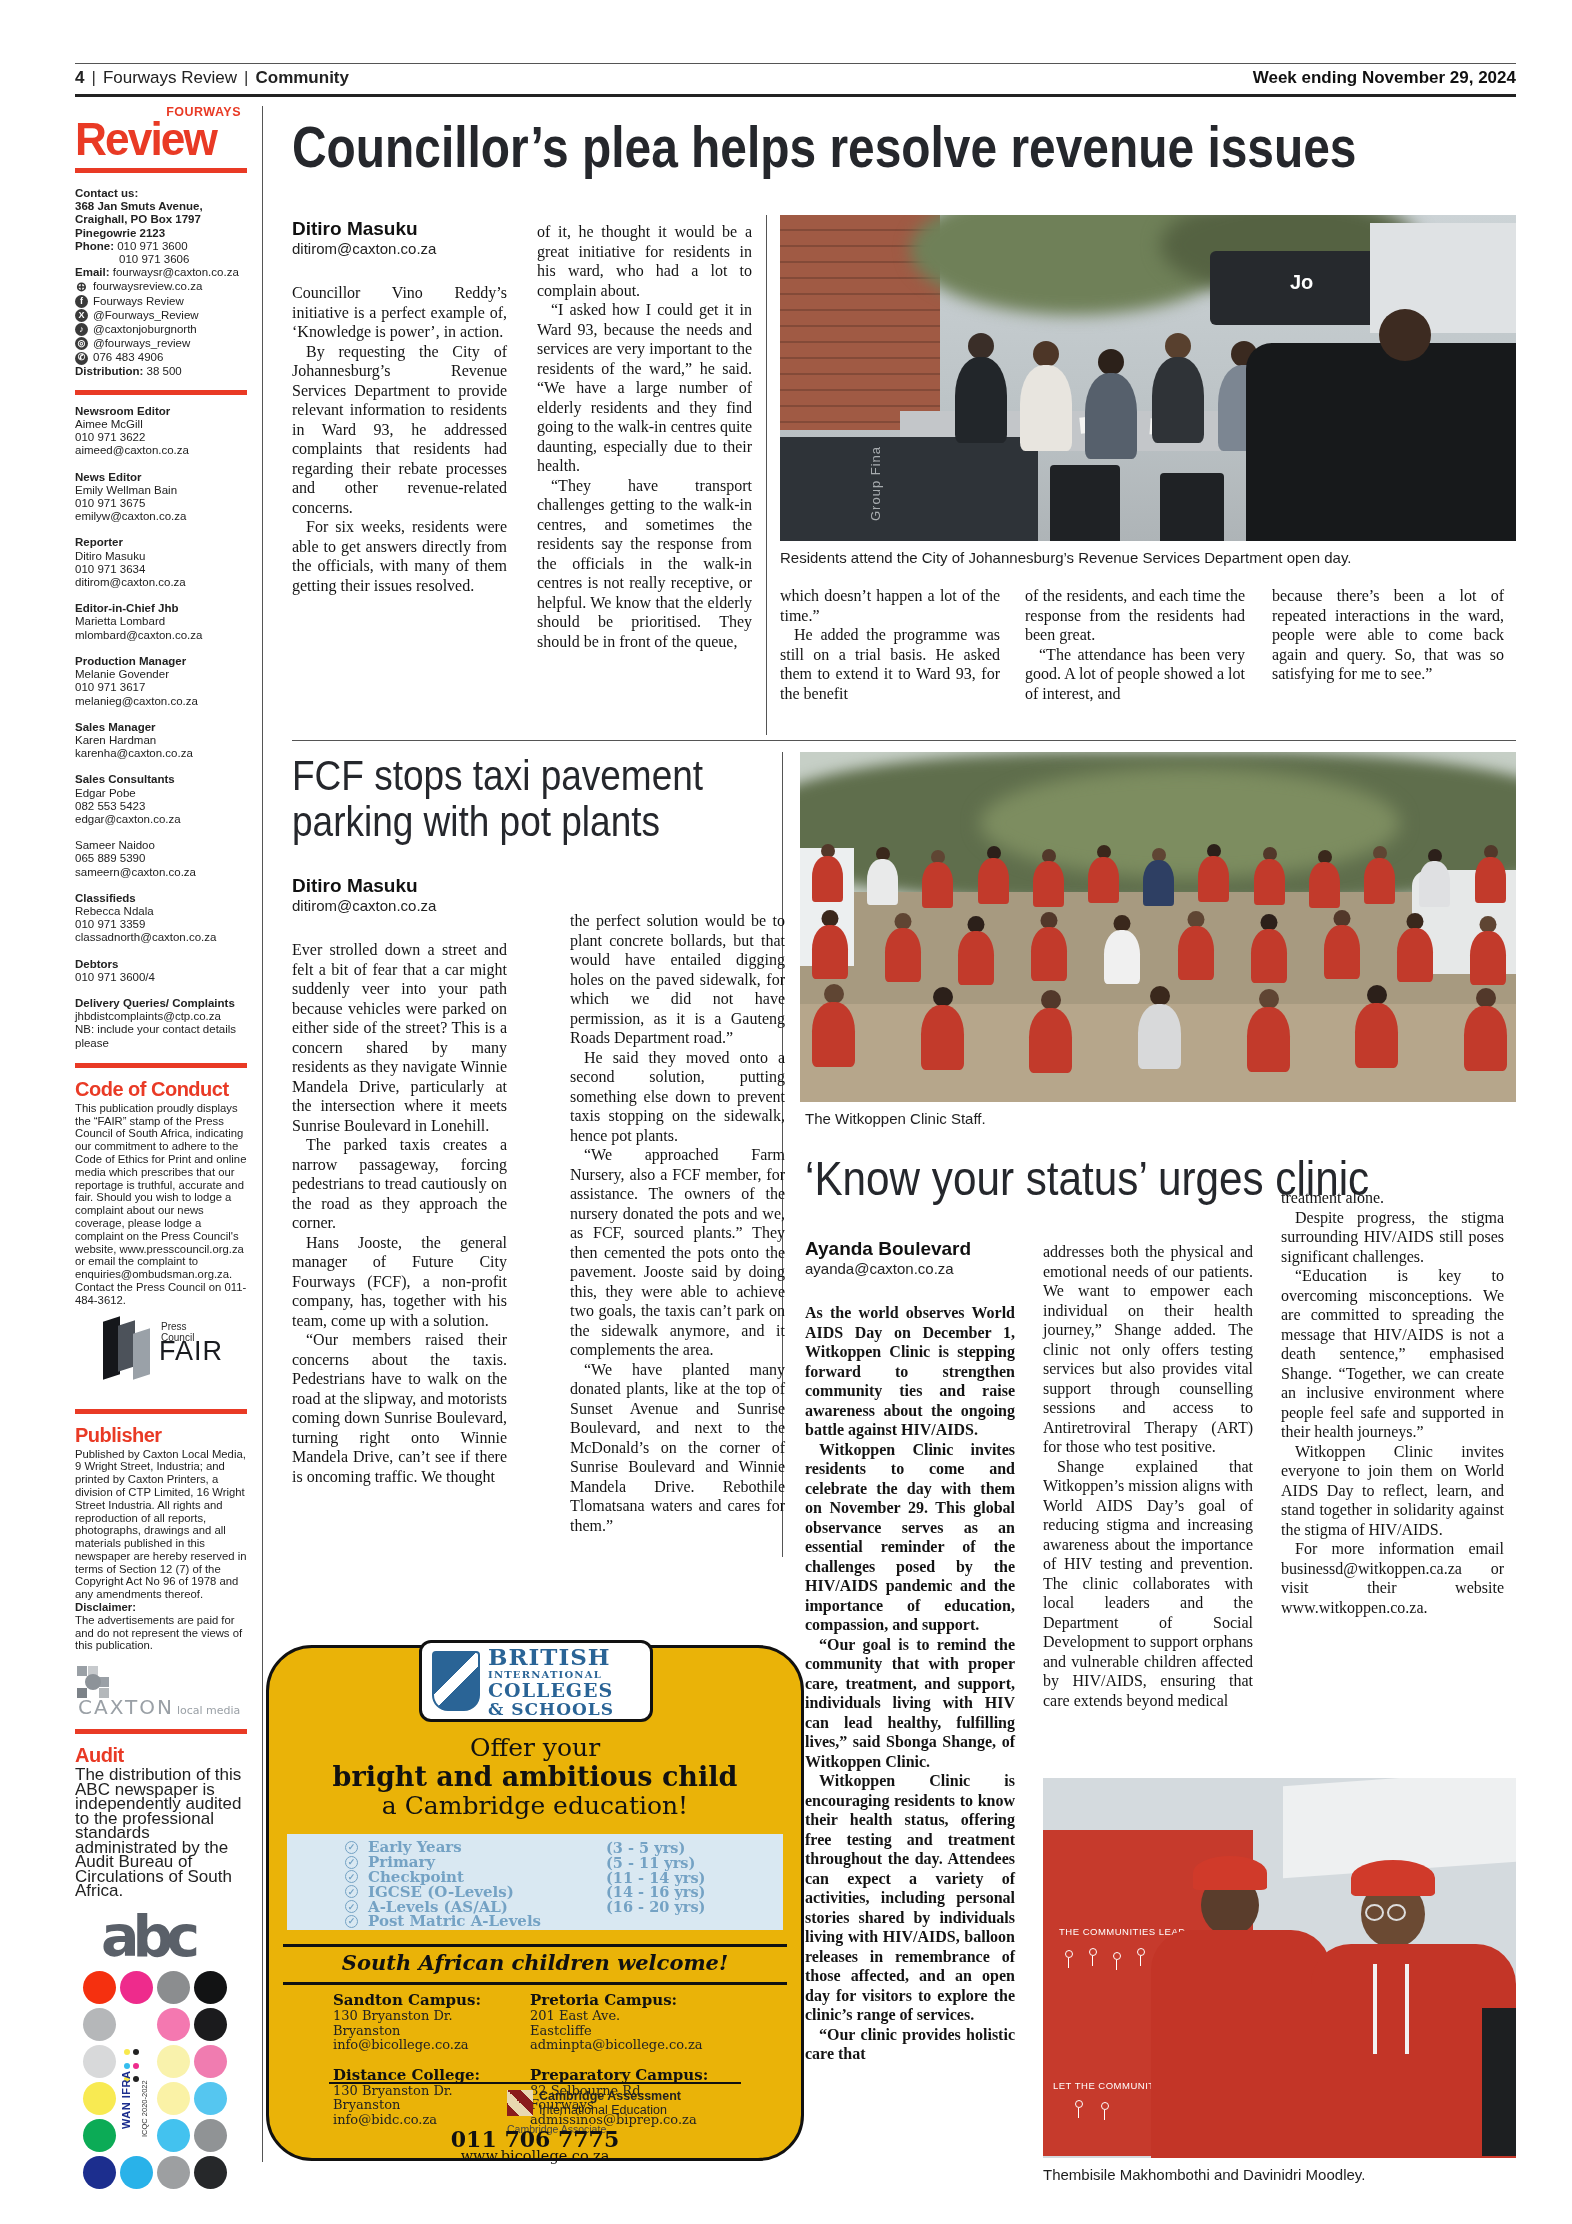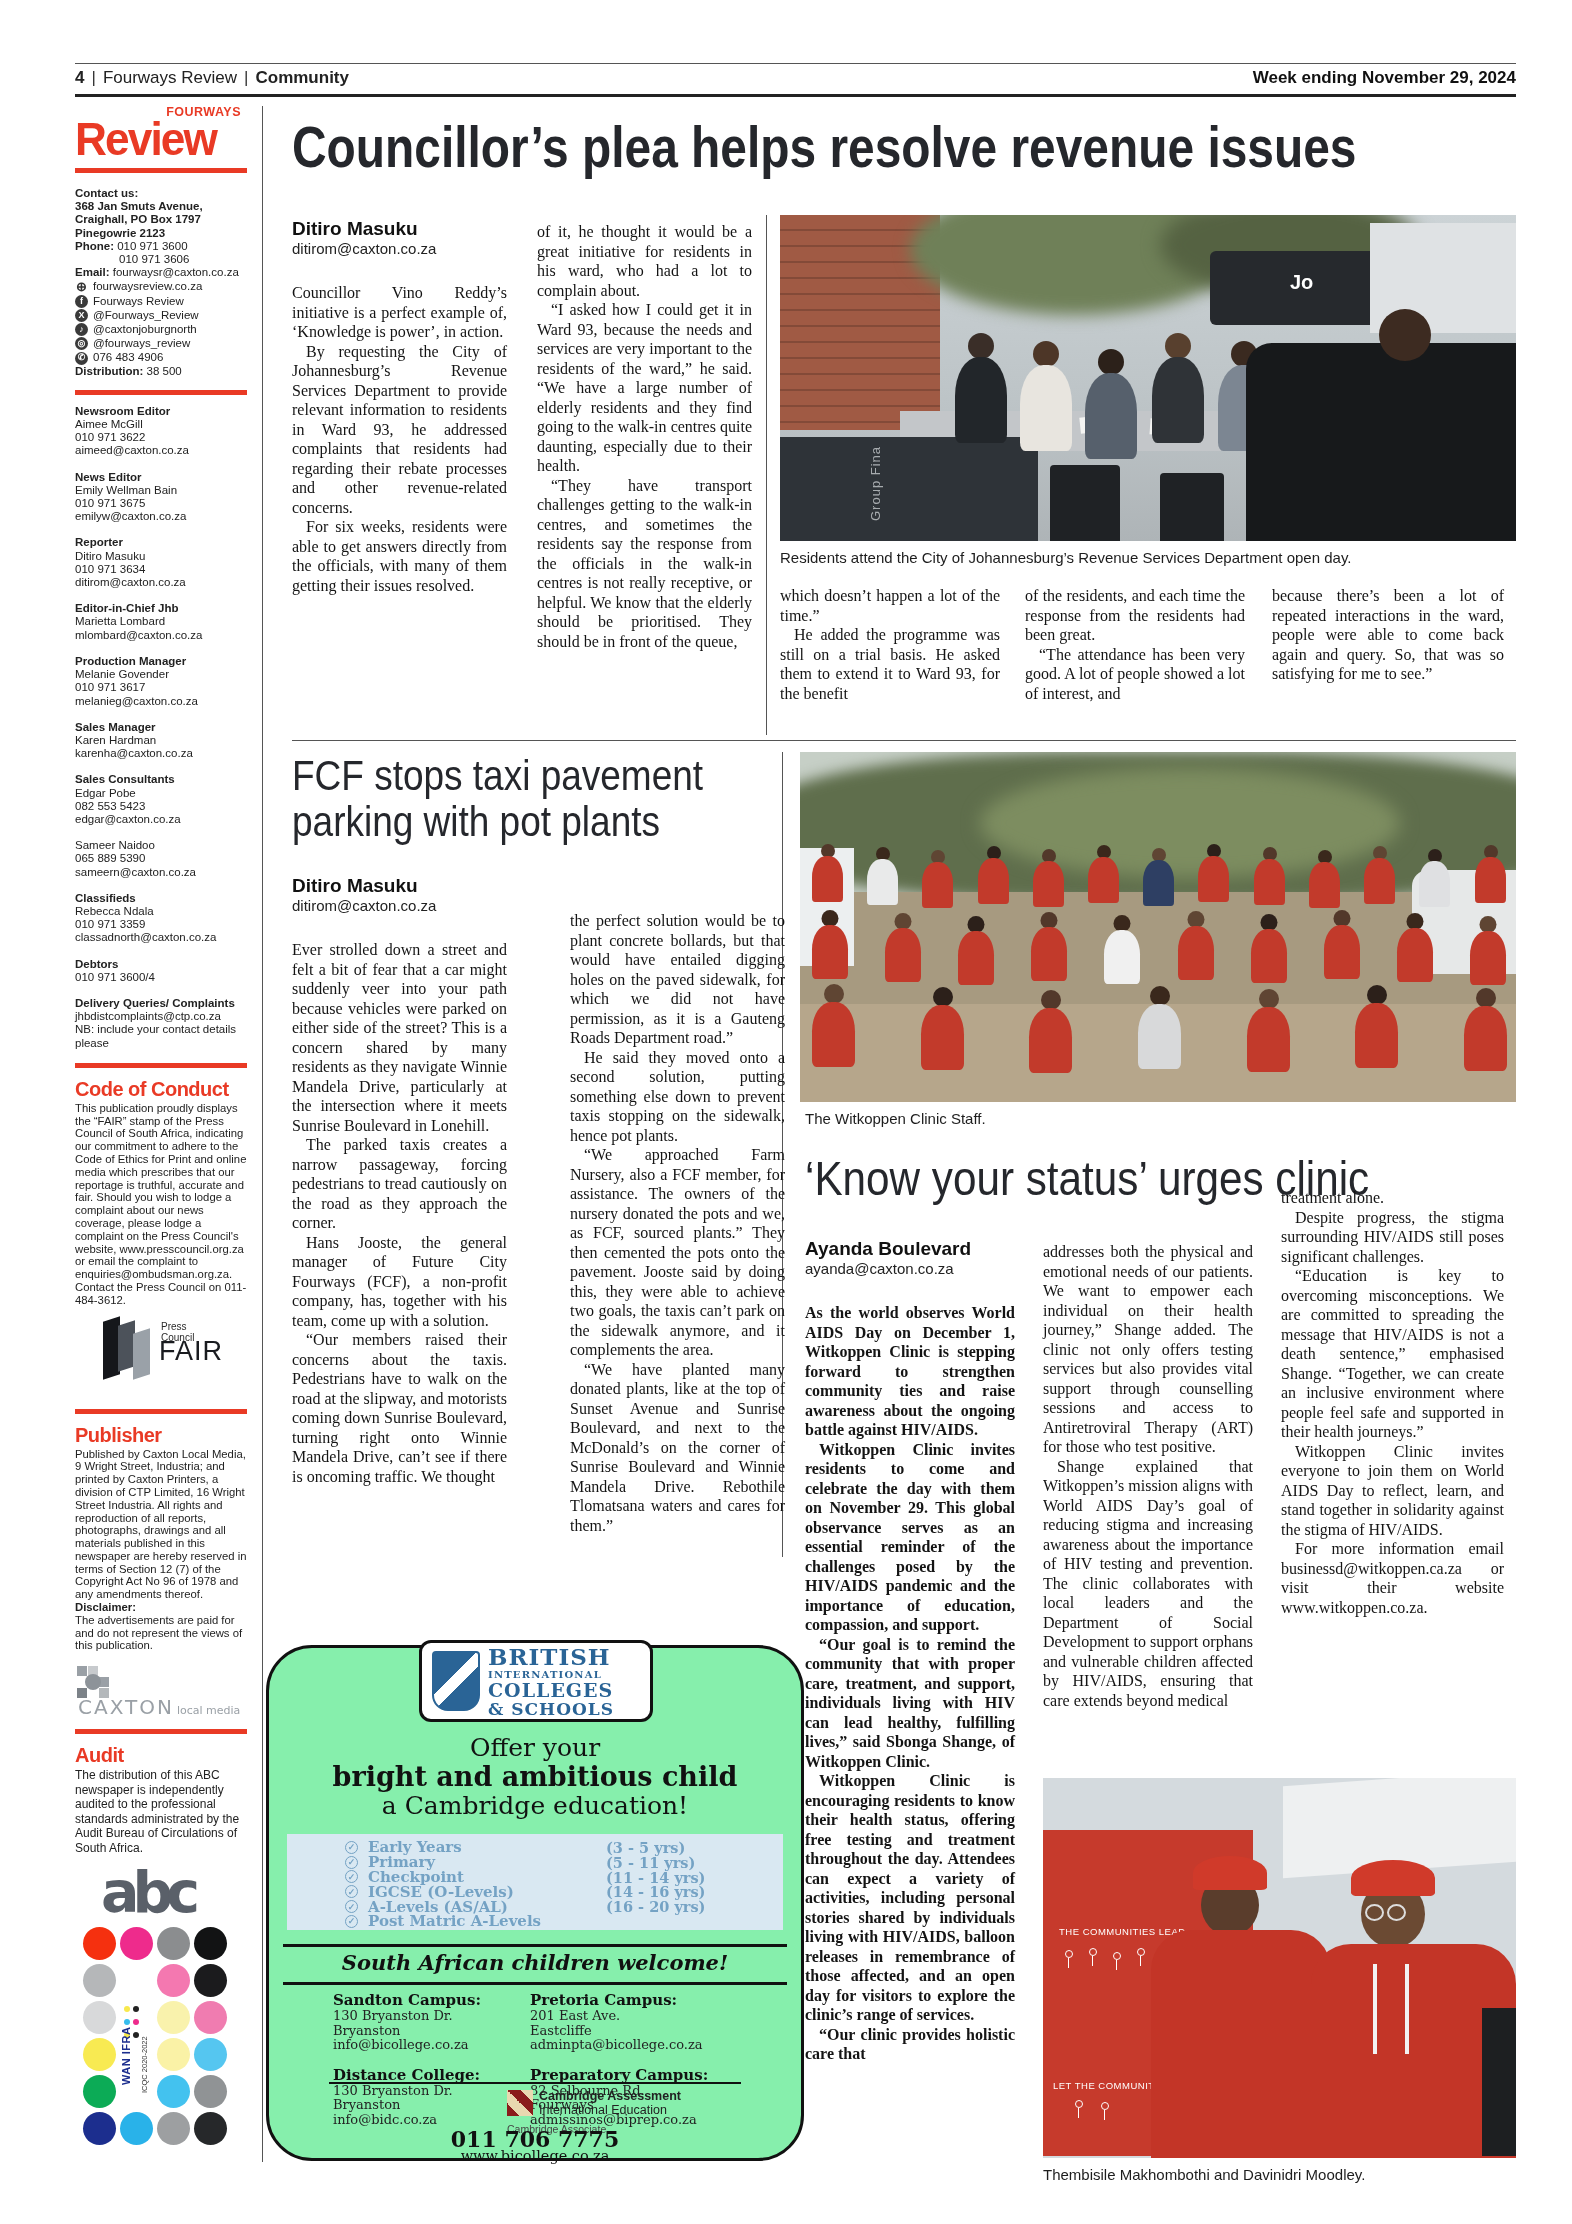--- a/index.html
+++ b/index.html
@@ -122,21 +122,21 @@
   #ph3 .stick u{position:absolute;left:4.5px;top:8px;width:1.5px;height:10px;background:#fff;}
   #ph3 .p{position:absolute;}
   #ph3 .p .head{position:absolute;border-radius:50%;}
   #ph3 .p .cap{position:absolute;border-radius:50% 50% 8% 8%;background:#d03a2a;}
   #ph3 .p .body{position:absolute;border-radius:40px 40px 0 0;background:#c33527;}
   #ph3 .glass{position:absolute;width:15px;height:13px;border:2px solid #ddd;border-radius:50%;}
   #ph3 .lan{position:absolute;width:4px;background:#f2f2f2;}
   #ph3 .dark{position:absolute;right:0;top:230px;width:34px;height:148px;background:#1d1f21;}
 
   
-  #ad{left:266px;top:1645px;width:532px;height:510px;border:3px solid #111;border-radius:46px;background:#86efac;
+  #ad{left:266px;top:1645px;width:532px;height:510px;border:3px solid #111;border-radius:46px;background:#eab308;
       font-family:"DejaVu Serif",serif;}
   #ad-logo{position:absolute;left:150px;top:-8px;width:234px;height:82px;background:#fff;border:3px solid #111;
            border-radius:12px;display:flex;align-items:center;padding:0 0 0 10px;box-sizing:border-box;}
   #crest{width:44px;height:56px;background:linear-gradient(135deg,#2a6496 0 42%,#fff 42% 58%,#2a6496 58%);
          border:2px solid #2a6496;border-radius:4px 4px 16px 16px;flex:0 0 44px;}
   #ad-logo .lt{margin-left:8px;color:#2a6496;line-height:1;}
   #ad-logo .l1{font-size:23px;font-weight:700;letter-spacing:1px;}
   #ad-logo .l2{font-size:10px;font-weight:700;letter-spacing:1.2px;margin-top:2px;}
   #ad-logo .l3{font-size:19px;font-weight:700;letter-spacing:1px;margin-top:1px;}
   #ad-logo .l4{font-size:17px;font-weight:700;letter-spacing:1px;margin-top:1px;}
@@ -313,21 +313,21 @@
     <div id="caxton">
       <div id="cax-ico">
           <i></i>
         </div>
       <div id="cax-word"><span style="font-size:20px;letter-spacing:2px;">CAXTON</span><span>local media</span></div>
     </div>
 
     <div class="redbar side-div"></div>
 
     <div class="rhead red">Audit</div>
-    <div style="font-size:12px;line-height:14.5px;">The distribution of this ABC newspaper is independently audited to the professional standards administrated by the Audit Bureau of Circulations of South Africa.</div>
+    <div style="font-size:17px;line-height:14.5px;">The distribution of this ABC newspaper is independently audited to the professional standards administrated by the Audit Bureau of Circulations of South Africa.</div>
 
     <div id="abc">abc</div>
 
     <div id="dots">
       <div id="dots-grid">
           <div class="dot-row">
             <span class="dcell">
               <span class="dot" style="background: rgb(245, 48, 15);"></span>
             </span>
             <span class="dcell">

